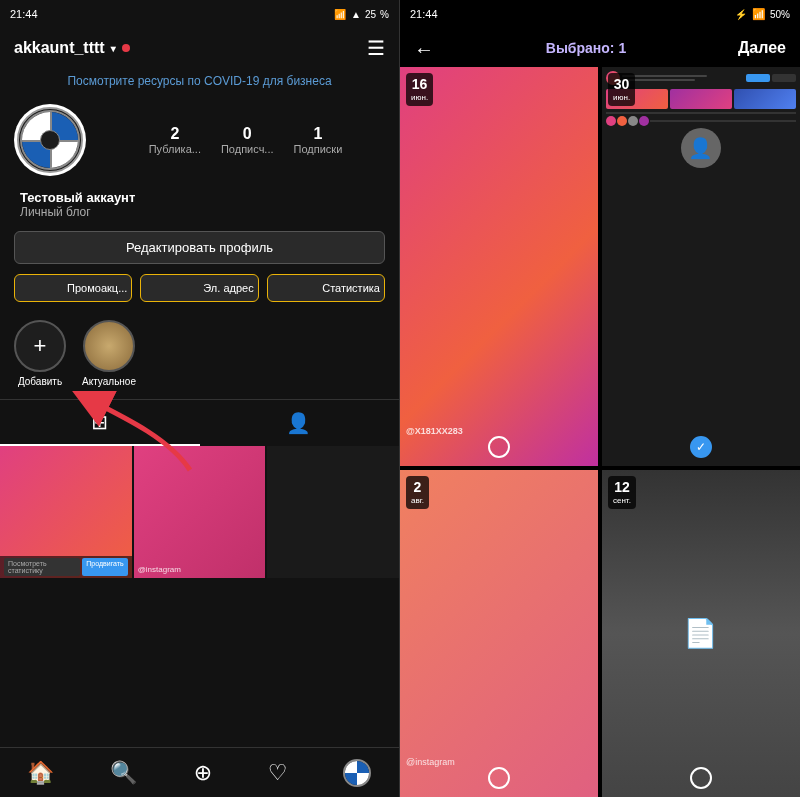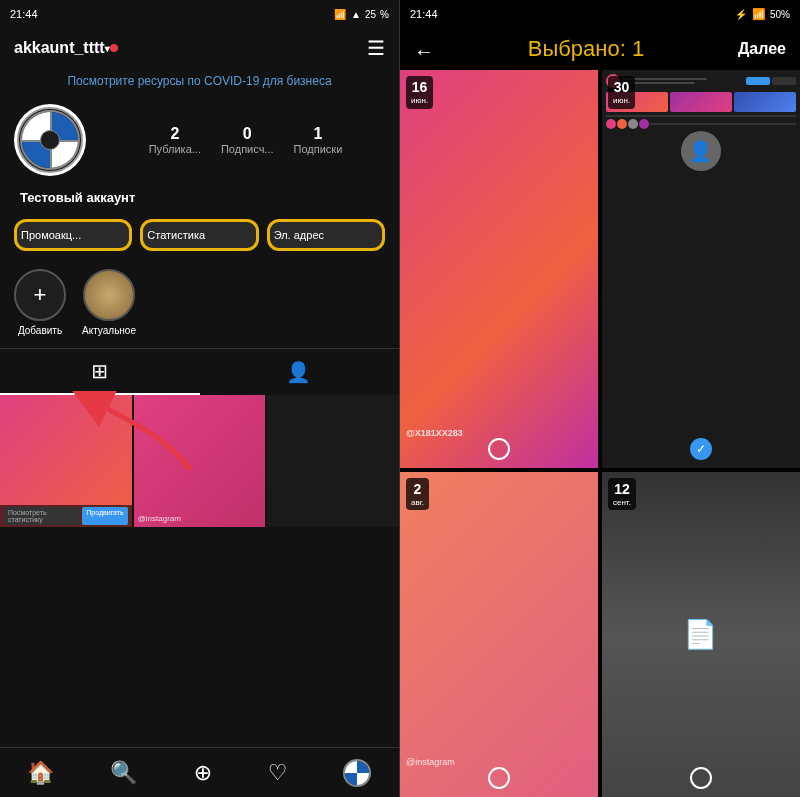--- a/index.html
+++ b/index.html
@@ -37,21 +37,21 @@
     .status-bar-right { display: flex; gap: 4px; align-items: center; font-size: 10px; }
 
     
     .header {
       display: flex;
       align-items: center;
       justify-content: space-between;
       padding: 8px 14px;
     }
     .header-username {
-      display: flex; align-items: center; gap: 0;
+      display: flex; align-items: center; gap: 6px;
       color: #fff; font-size: 16px; font-weight: 700;
     }
     .header-username .dot { width: 8px; height: 8px; background: #e63946; border-radius: 50%; }
 
     
     .covid-banner {
       padding: 6px 14px;
       color: #5b9bd5;
       font-size: 12px;
       text-align: center;
@@ -135,26 +135,26 @@
       font-size: 13px;
       text-align: center;
       cursor: pointer;
     }
     .btn-row {
       display: flex; gap: 8px; margin: 6px 14px;
     }
     .btn-small {
       flex: 1;
       background: #2a2a2a;
-      border: 3px solid #eab308;
-      border-radius: 12px;
+      border: 1px solid #eab308;
+      border-radius: 6px;
       padding: 7px 4px;
       color: #fff;
       font-size: 11px;
-      text-align: left;
+      text-align: right;
       cursor: pointer;
     }
 
     
     .highlights {
       display: flex; gap: 16px; padding: 12px 14px 8px;
     }
     .highlight-item { display: flex; flex-direction: column; align-items: center; gap: 4px; }
     .highlight-circle {
       width: 52px; height: 52px; border-radius: 50%;
@@ -264,21 +264,21 @@
       color: #fff;
     }
 
     .right-header {
       display: flex;
       align-items: center;
       justify-content: space-between;
       padding: 8px 14px;
       background: #000;
     }
-    .right-header-title { color: #eab308; font-size: 22px; font-weight: 400; }
+    .right-header-title { color: #c4b5fd; font-size: 14px; font-weight: 700; }
     .right-header-action { color: #fff; font-size: 16px; font-weight: 600; cursor: pointer; }
     .back-btn { color: #fff; font-size: 20px; cursor: pointer; }
 
     
     .story-grid {
       display: grid;
       grid-template-columns: 1fr 1fr;
       gap: 4px;
       flex: 1;
       overflow: hidden;
@@ -417,27 +417,29 @@
       </div>
       <div class="stat-item">
         <div class="stat-number">1</div>
         <div class="stat-label">Подписки</div>
       </div>
     </div>
   </div>
 
   <div class="bio">
     <div class="bio-name">Тестовый аккаунт</div>
-  </div>
-
+    <div class="bio-desc">Личный блог</div>
+  </div>
+
+  <div class="btn-edit">Редактировать профиль</div>
 
   <div class="btn-row">
     <div class="btn-small">Промоакц...</div>
+    <div class="btn-small">Эл. адрес</div>
     <div class="btn-small">Статистика</div>
-    <div class="btn-small">Эл. адрес</div>
   </div>
 
   <div class="highlights">
     <div class="highlight-item">
       <div class="highlight-circle">+</div>
       <span class="highlight-label">Добавить</span>
     </div>
     <div class="highlight-item">
       <div class="highlight-avatar"></div>
       <span class="highlight-label">Актуальное</span>

